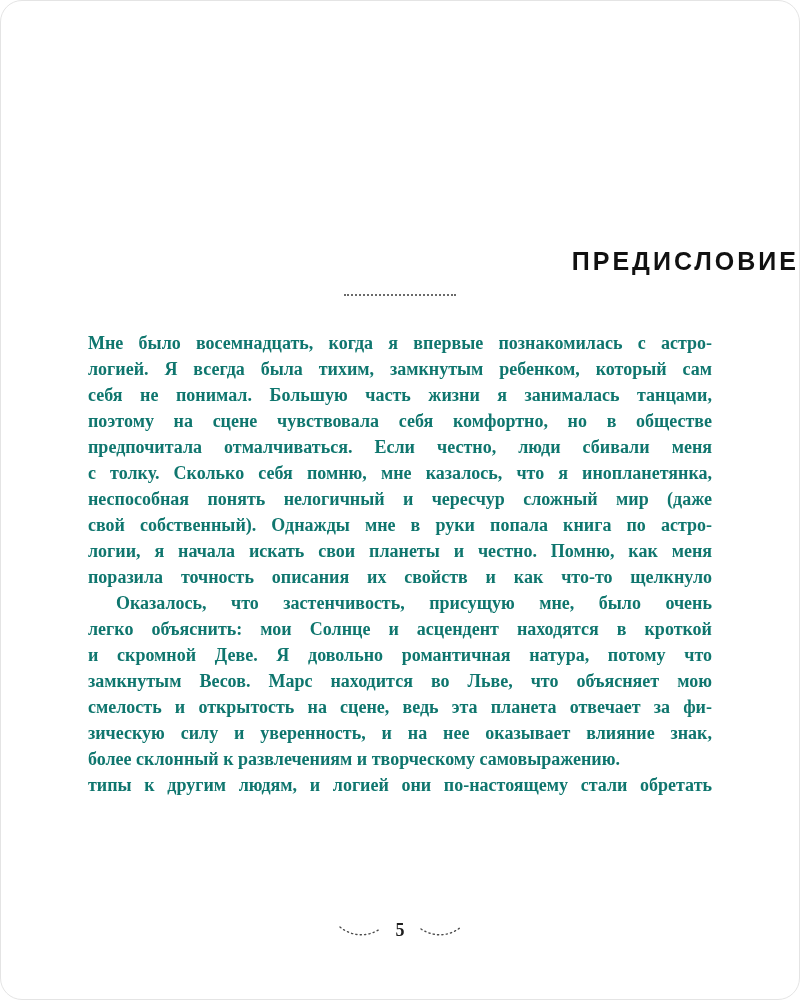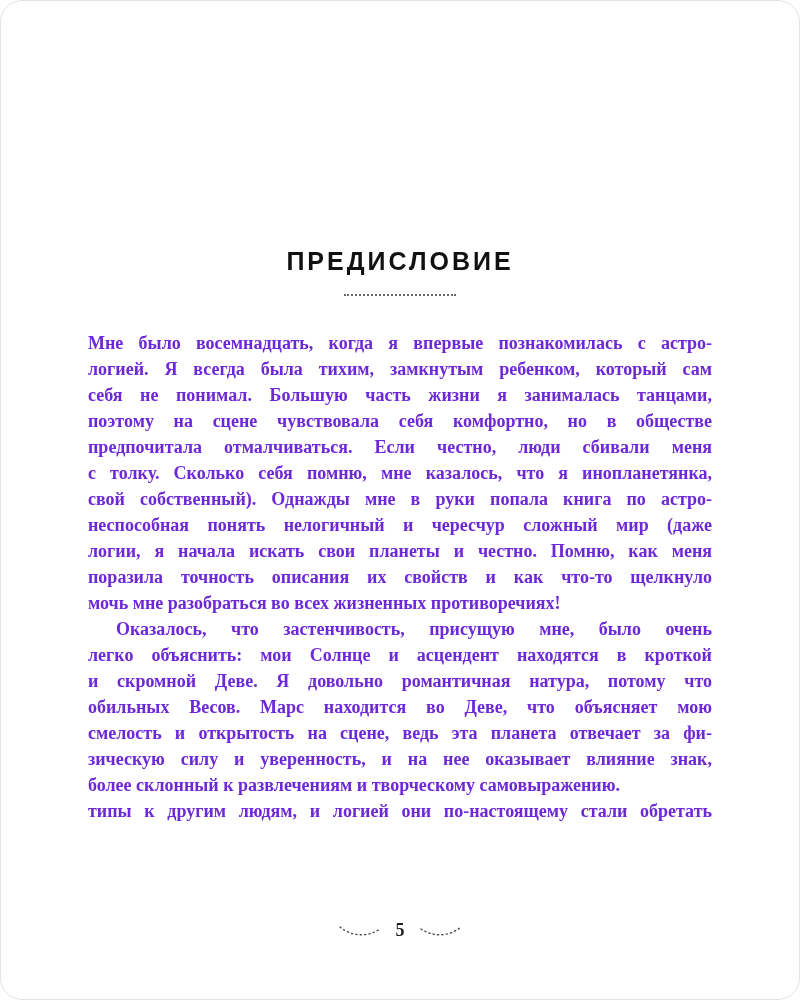--- a/index.html
+++ b/index.html
@@ -15,40 +15,40 @@
     background: #ffffff;
     border: 1px solid #e4e4e4;
     border-radius: 22px;
     padding-top: 246px;
     overflow: hidden;
     font-family: "Liberation Serif", "DejaVu Serif", serif;
     color: #1f1f1f;
   }
   .chapter-title {
     margin: 0;
-    text-align: center;
+    text-align: right;
     font-family: "Liberation Sans", "DejaVu Sans", sans-serif;
     font-weight: 700;
     font-size: 25px;
     letter-spacing: 3px;
     color: #111111;
   }
   .title-divider {
     width: 112px;
     height: 0;
     border-top: 2px dotted #6a6a6a;
     margin: 18px auto 0 auto;
   }
   .body-text {
     width: 624px;
     margin: 34px auto 0 auto;
     font-size: 18px;
     font-weight: 700;
     line-height: 26px;
-    color: #6d28d9;
+    color: #0f766e;
   }
   .paragraph { margin: 0; }
   .line {
     text-align: justify;
     -moz-text-align-last: justify;
     text-align-last: justify;
   }
   .line.last {
     -moz-text-align-last: left;
     text-align-last: left;
@@ -86,31 +86,30 @@
   <div class="title-divider"></div>
 
   <div class="body-text">
       <div class="paragraph">
         <div class="line">Мне было восемнадцать, когда я впервые познакомилась с астро-</div>
         <div class="line">логией. Я всегда была тихим, замкнутым ребенком, который сам</div>
         <div class="line">себя не понимал. Большую часть жизни я занималась танцами,</div>
         <div class="line">поэтому на сцене чувствовала себя комфортно, но в обществе</div>
         <div class="line">предпочитала отмалчиваться. Если честно, люди сбивали меня</div>
         <div class="line">с толку. Сколько себя помню, мне казалось, что я инопланетянка,</div>
+        <div class="line">неспособная понять нелогичный и чересчур сложный мир (даже</div>
         <div class="line">свой собственный). Однажды мне в руки попала книга по астро-</div>
-        <div class="line">неспособная понять нелогичный и чересчур сложный мир (даже</div>
         <div class="line">логии, я начала искать свои планеты и честно. Помню, как меня</div>
         <div class="line">поразила точность описания их свойств и как что-то щелкнуло</div>
-        <div class="line last">мочь мне разобраться во всех жизненных противоречиях!</div>
       </div>
       <div class="paragraph">
         <div class="line first-indent">Оказалось, что застенчивость, присущую мне, было очень</div>
         <div class="line">легко объяснить: мои Солнце и асцендент находятся в кроткой</div>
         <div class="line">и скромной Деве. Я довольно романтичная натура, потому что</div>
-        <div class="line">обильных Весов. Марс находится во Деве, что объясняет мою</div>
+        <div class="line">замкнутым Весов. Марс находится во Льве, что объясняет мою</div>
         <div class="line">смелость и открытость на сцене, ведь эта планета отвечает за фи-</div>
         <div class="line">зическую силу и уверенность, и на нее оказывает влияние знак,</div>
         <div class="line last">более склонный к развлечениям и творческому самовыражению.</div>
       </div>
       <div class="paragraph">
         <div class="line">типы к другим людям, и логией они по-настоящему стали обретать</div>
       </div>
     </div>
 
   <div class="page-footer">

